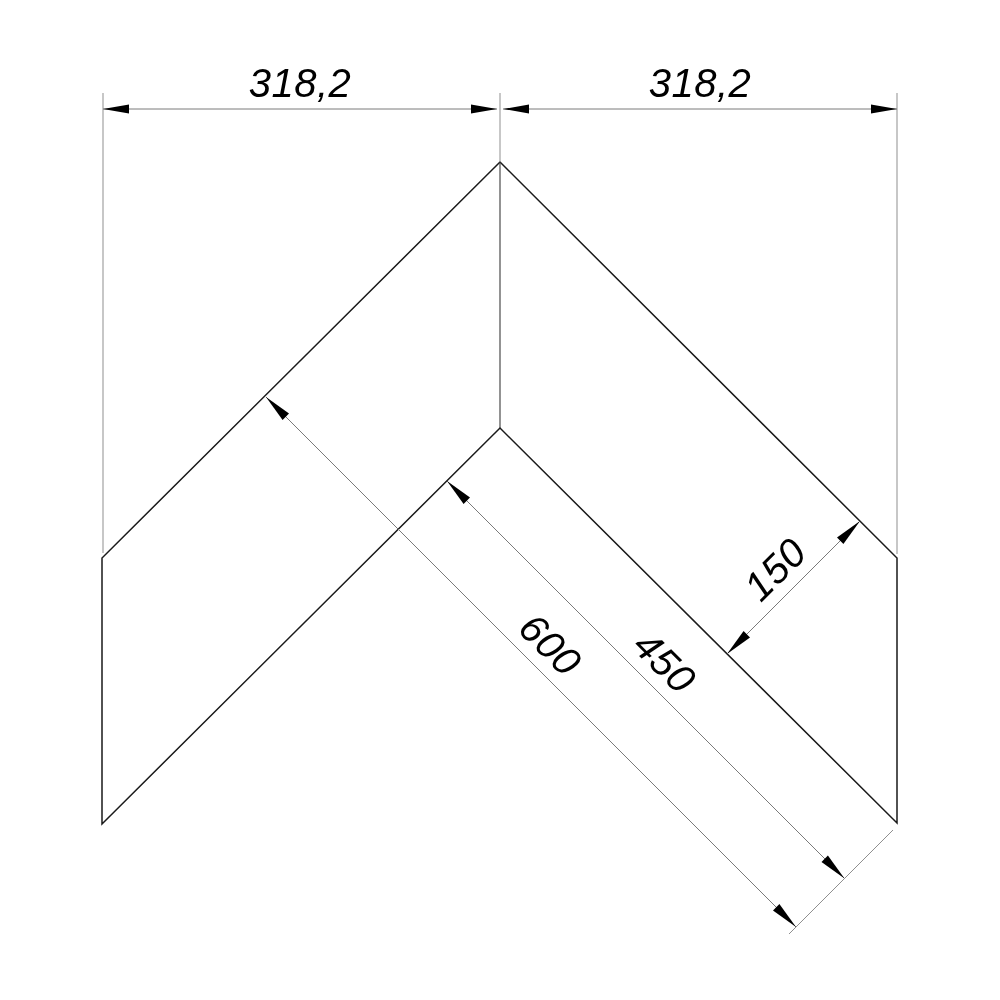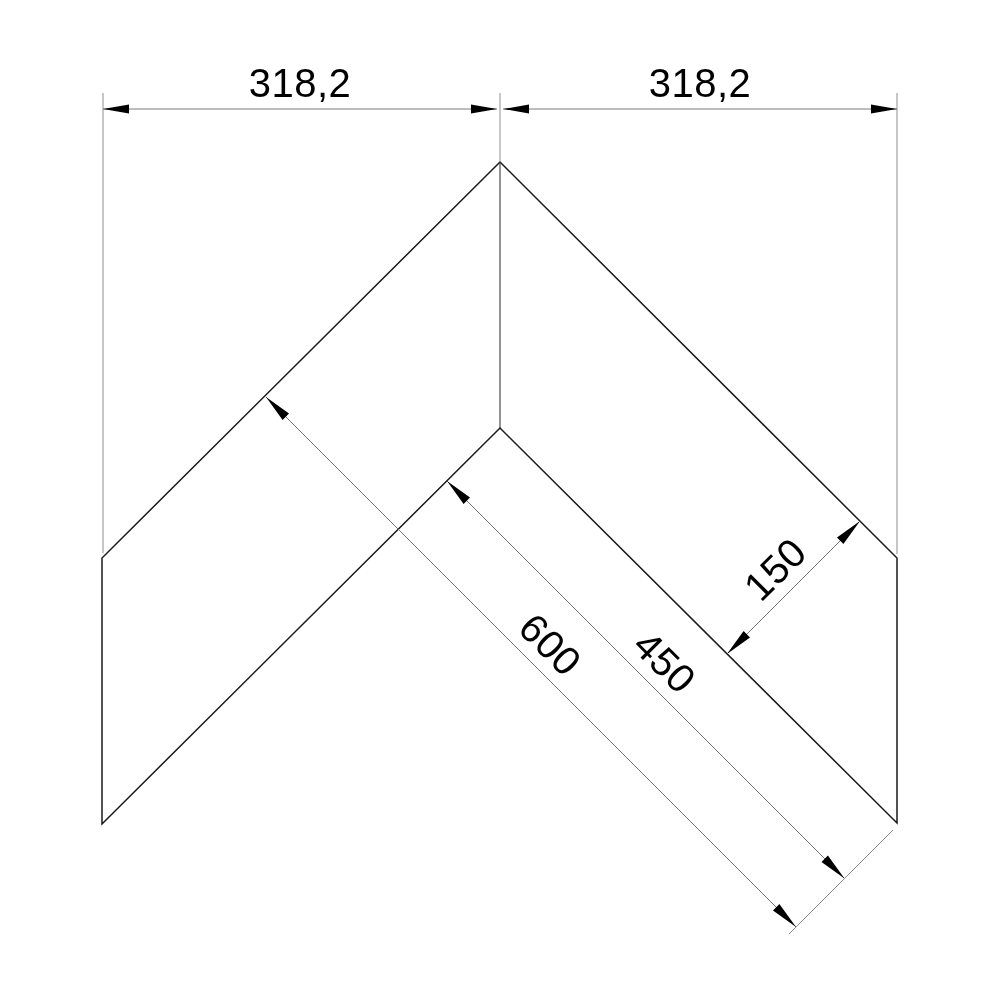--- a/index.html
+++ b/index.html
@@ -9,20 +9,21 @@
     width: 1000px;
     height: 1000px;
     overflow: hidden;
     font-family: "Liberation Sans", sans-serif;
   }
   .canvas-wrap {
     position: relative;
     width: 1000px;
     height: 1000px;
     background: #ffffff;
+    font-style: italic;
   }
   svg { display: block; }
   .edge {
     stroke: #1a1a1a;
     stroke-width: 1.5;
     fill: none;
     stroke-linejoin: miter;
   }
   .fold {
     stroke: #3a3a3a;

